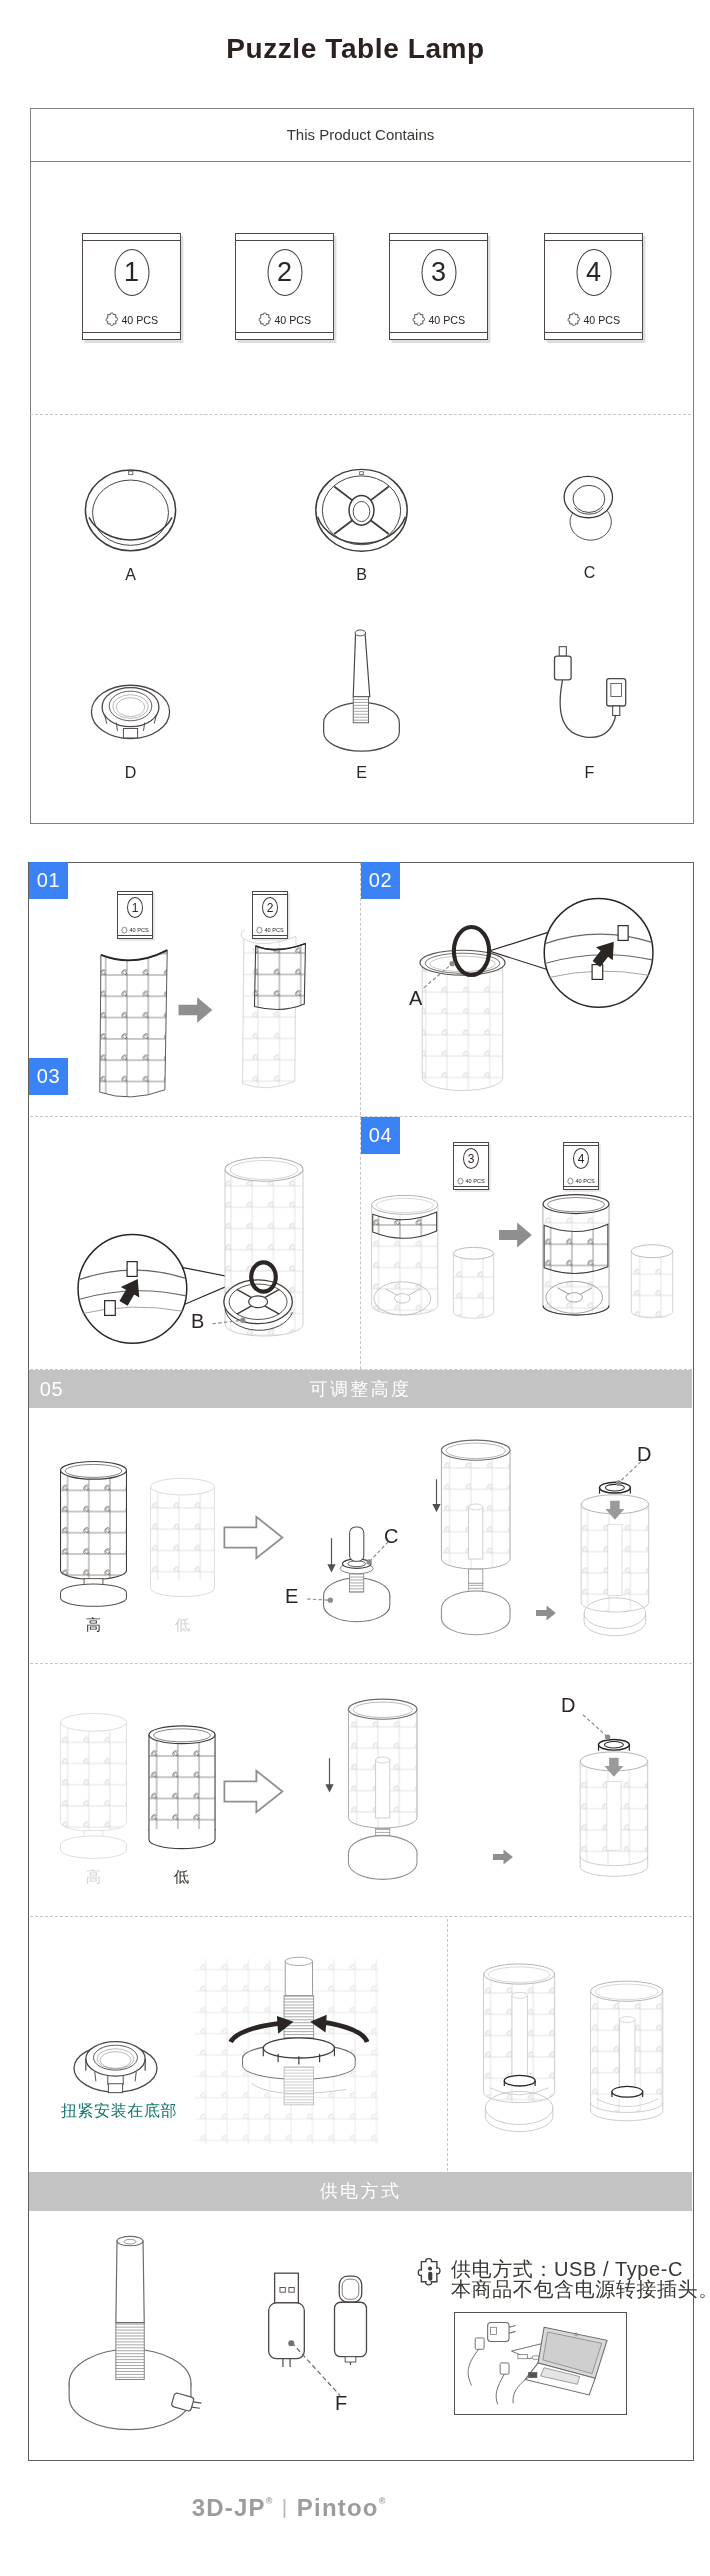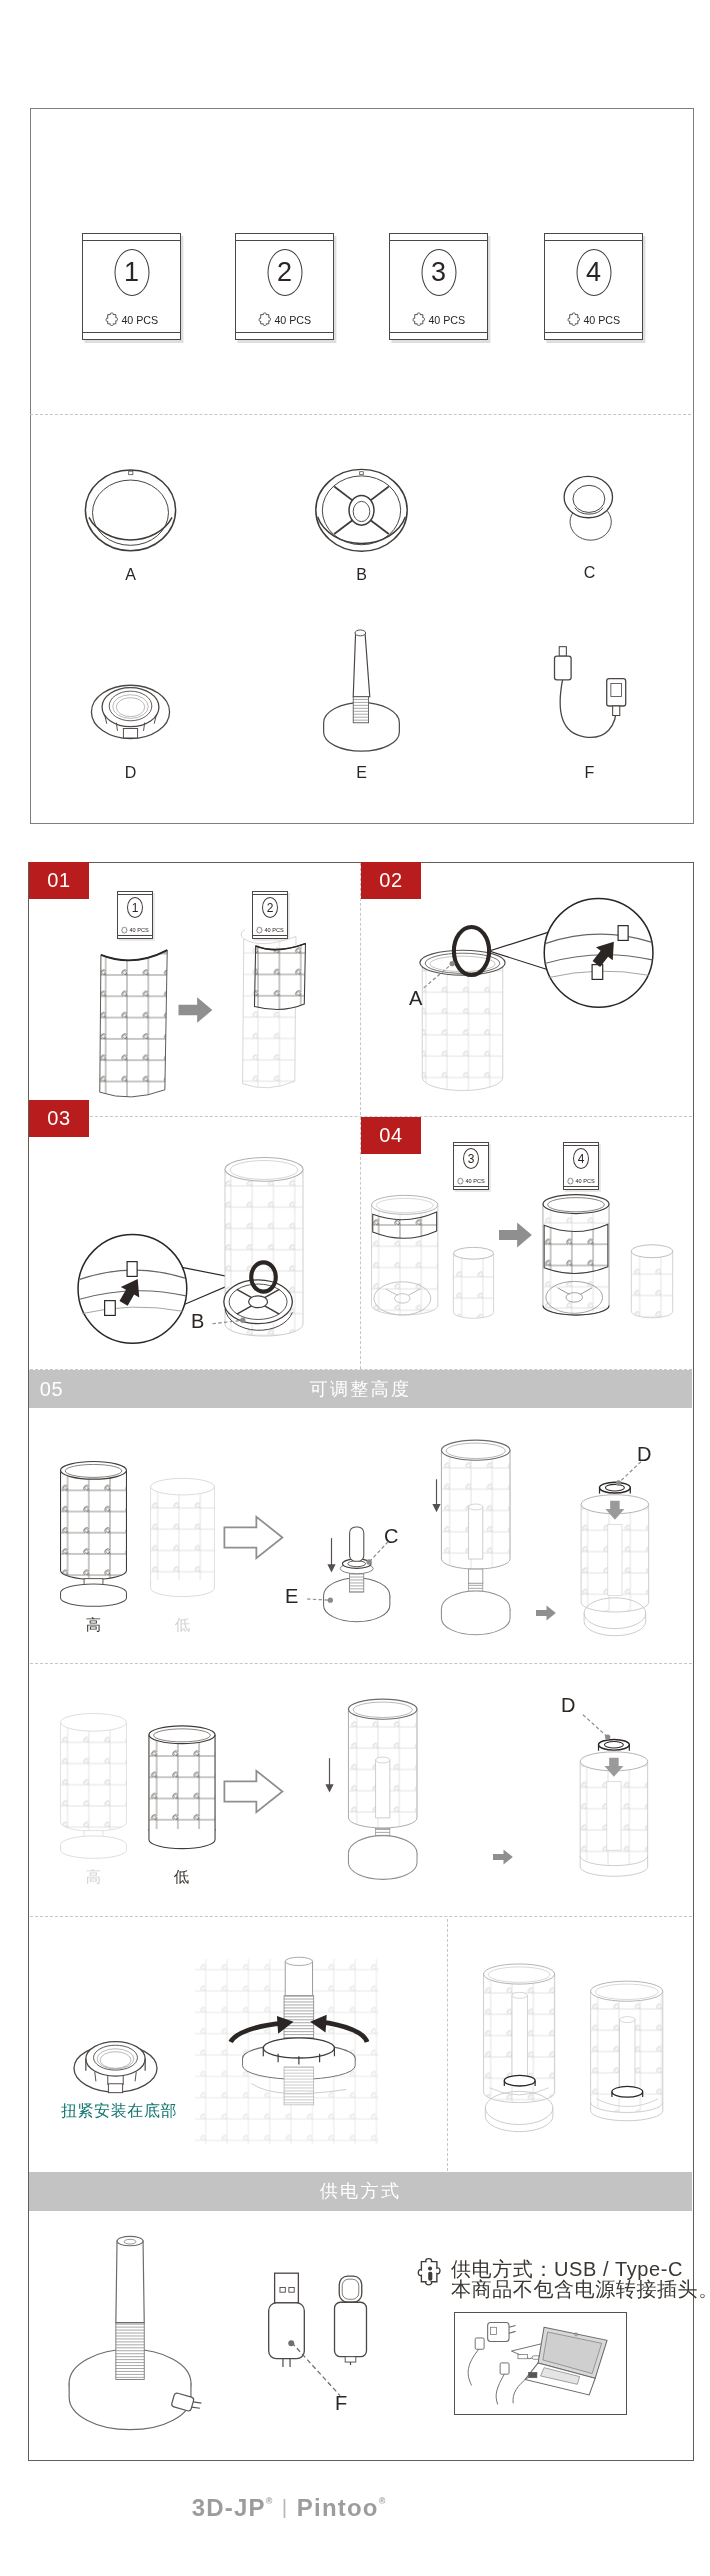--- a/index.html
+++ b/index.html
@@ -37,21 +37,21 @@
   .packS .pcsrow{position:absolute;left:0;right:0;bottom:4.7px;display:flex;gap:1.8px;
                  align-items:center;justify-content:center;font-size:5.6px}
 
   .part-letter{width:47px;text-align:center;font-size:16px;color:#2b2523}
 
   
   .sbox{left:28px;top:862px;width:664px;height:1597px;border:0.9px solid #625d59}
   .dash-h{border-top:1.2px dashed #c6c6c6;height:0}
   .dash-v{border-left:1.2px dashed #c6c6c6;width:0}
 
-  .step-badge{width:60px;height:37px;background:#b91c1c;color:#fff;display:flex;
+  .step-badge{width:39px;height:37px;background:#3b82f6;color:#fff;display:flex;
               align-items:center;justify-content:center;font-size:20px;letter-spacing:0.6px}
   .graybar{left:29px;width:663px;height:38px;background:#c3c3c3}
   .graybar .gnum{position:absolute;left:10.7px;top:0;height:26px;line-height:38px;
                  color:#fff;font-size:20px;letter-spacing:0.6px}
   .graybar .gtitle{position:absolute;left:0;width:100%;height:50px;line-height:38px;
                    text-align:center;color:#fff;font-size:18px;letter-spacing:2.4px}
 
   .callout{font-size:20px;color:#2b2523}
   .zh{font-size:15.4px;color:#3a3632;text-align:center}
   .zh-faded{color:#d2d2d2}
@@ -77,22 +77,24 @@
       </pattern>
       <pattern id="pzL" width="36" height="36" patternUnits="userSpaceOnUse">
         <path d="M0 18h12c-4-1-4-7 1-7s5 6 1 7h22 M18 0v12c-1-4-7-4-7 1s6 5 7 1v22" fill="none" stroke="#cdcdcd" stroke-width="1"></path>
       </pattern>
       <pattern id="thr" width="8" height="5" patternUnits="userSpaceOnUse">
         <path d="M0 2.5h8" stroke="#7a7a7a" stroke-width="1.1"></path>
       </pattern>
     </defs>
   </svg>
 
+  <div class="abs page-title">Puzzle Table Lamp</div>
 
   <div class="abs cbox"></div>
+  <div class="abs cbox-header">This Product Contains</div>
 
   <div class="abs packB" style="left:82px;top:233px">
     <span class="band-top"></span>
     <span class="cnum">1</span>
     <span class="pcsrow">
       <svg width="13" height="13" viewBox="0 0 24 24">
           <path d="M5 3h5c-3-4 8-4 5 0h5v6c4-3 4 8 0 5v6h-5c3 4-8 4-5 0H5v-5c-4 3-4-8 0-5z" fill="none" stroke="#3f3b38" stroke-width="1.6"></path>
         </svg>
       <span>40 PCS</span>
     </span>
@@ -198,21 +200,21 @@
   <div class="abs part-letter" style="left:338px;top:764px">E</div>
   <div class="abs part-letter" style="left:566px;top:764px">F</div>
 
   <div class="abs sbox"></div>
   <div class="abs dash-v" style="left:360px;top:863px;height:506px"></div>
   <div class="abs dash-h" style="left:30px;top:1116px;width:662px"></div>
   <div class="abs dash-h" style="left:30px;top:1369px;width:662px"></div>
 
   <div class="abs step-badge" style="left:29px;top:862px">01</div>
   <div class="abs step-badge" style="left:361px;top:862px">02</div>
-  <div class="abs step-badge" style="left:29px;top:1100px">03</div>
+  <div class="abs step-badge" style="left:29px;top:1058px">03</div>
   <div class="abs step-badge" style="left:361px;top:1117px">04</div>
 
   <div class="abs packS" style="left:117px;top:891px">
     <span class="band-top"></span>
     <span class="cnum">1</span>
     <span class="pcsrow">
       <svg width="6.5" height="6.5" viewBox="0 0 24 24">
           <path d="M5 3h5c-3-4 8-4 5 0h5v6c4-3 4 8 0 5v6h-5c3 4-8 4-5 0H5v-5c-4 3-4-8 0-5z" fill="none" stroke="#3f3b38" stroke-width="1.8"></path>
         </svg>
       <span>40 PCS</span>

